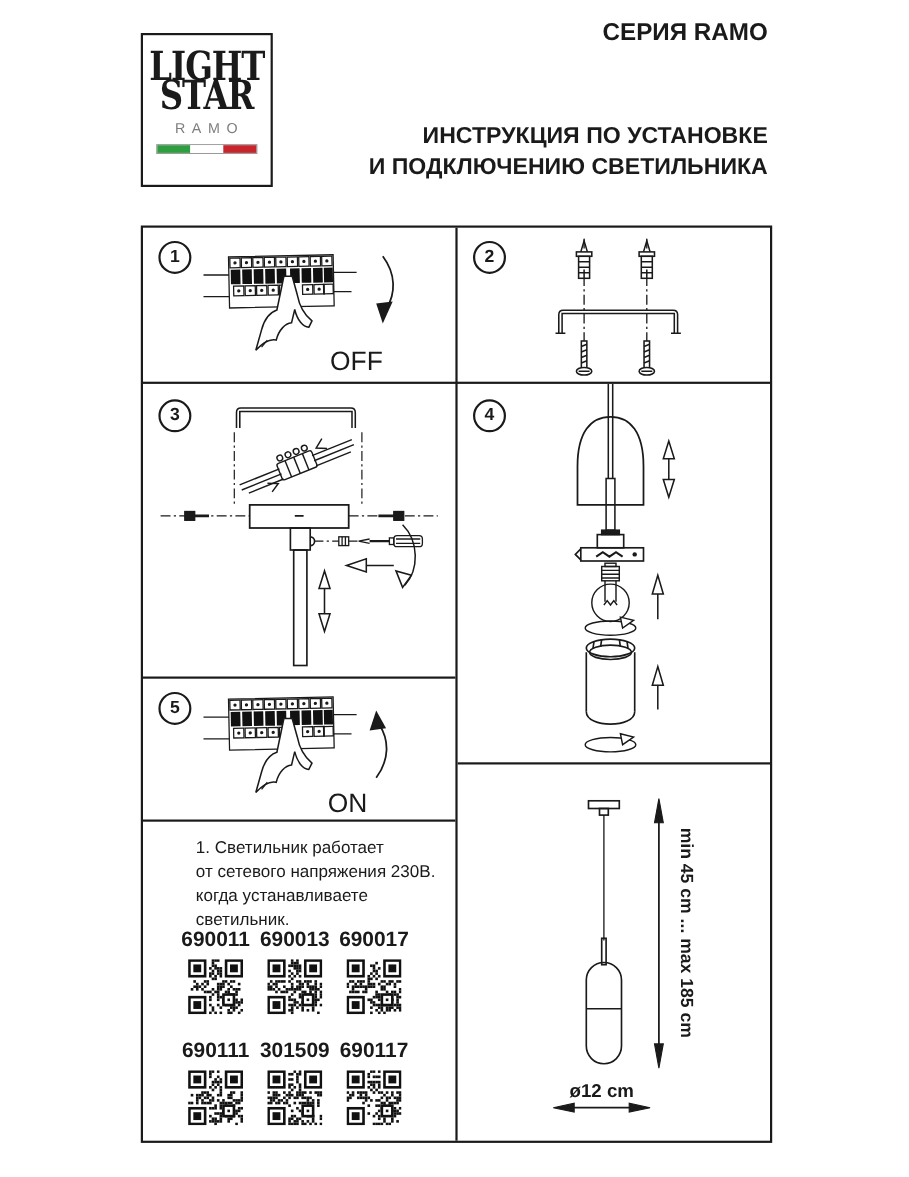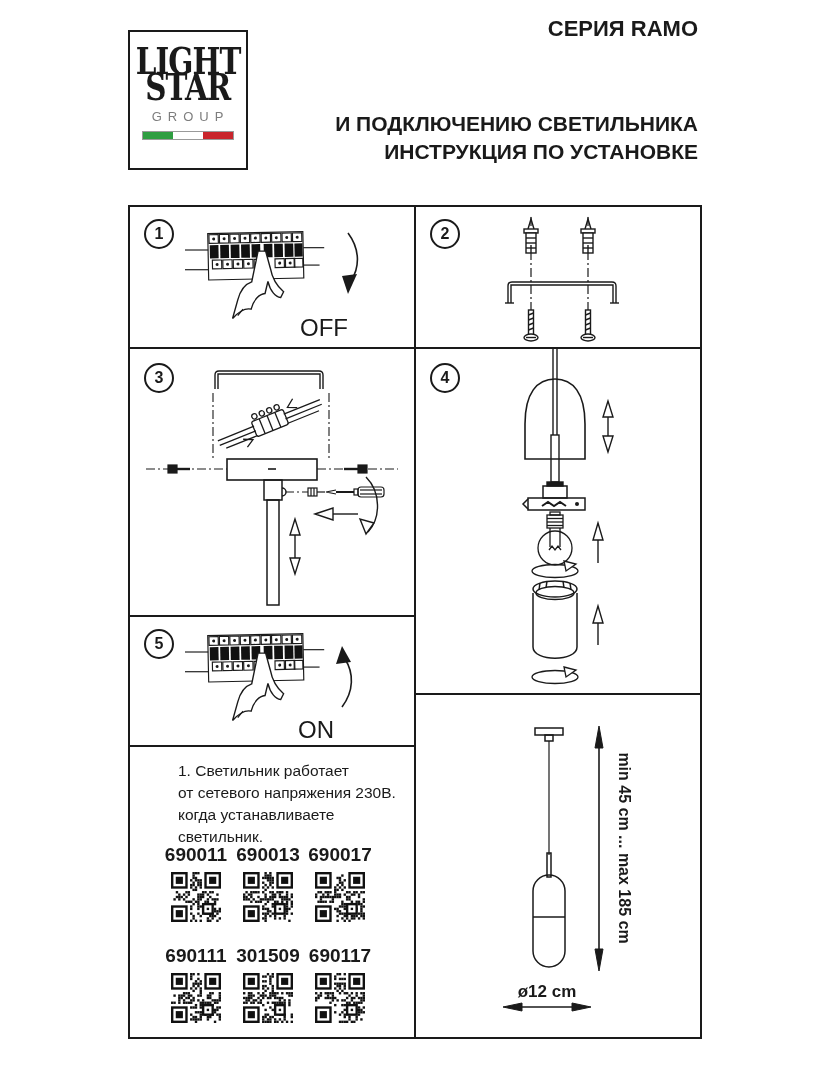--- a/index.html
+++ b/index.html
@@ -108,34 +108,34 @@
         </g>
         <path d="M126,52 L115,105 C103,109 95,121 91,136 L82,168 C94,155 106,150 114,152 C118,136 128,126 138,125 L143,104 C147,121 156,131 165,132 L170,122 C159,113 150,97 147,81 L139,52 Z" fill="#fff" stroke-width="2.4"></path>
         <path d="M100,152 L91,163" stroke-width="2"></path>
       </g>
     </defs>
   </svg>
 
   <div class="logo">
     <div class="logo-word">LIGHT</div>
     <div class="logo-word">STAR</div>
-    <div class="logo-group">GROUP</div>
+    <div class="logo-group">RAMO</div>
     <div class="logo-flag">
       <span style="background:#2f9e41"></span>
       <span style="background:#ffffff"></span>
       <span style="background:#c9252c"></span>
     </div>
   </div>
 
   <div class="hdr hdr-top">
     <div>СЕРИЯ RAMO</div>
   </div>
   <div class="hdr hdr-main">
+    <div>ИНСТРУКЦИЯ ПО УСТАНОВКЕ</div>
     <div>И ПОДКЛЮЧЕНИЮ СВЕТИЛЬНИКА</div>
-    <div>ИНСТРУКЦИЯ ПО УСТАНОВКЕ</div>
   </div>
 
   <div class="grid">
     <div class="vline"></div>
     <div class="hline hl-full"></div>
     <div class="hline hl-l1"></div>
     <div class="hline hl-l2"></div>
     <div class="hline hl-r1"></div>
 
     <div class="badge" style="left:14px;top:12px">1</div>

